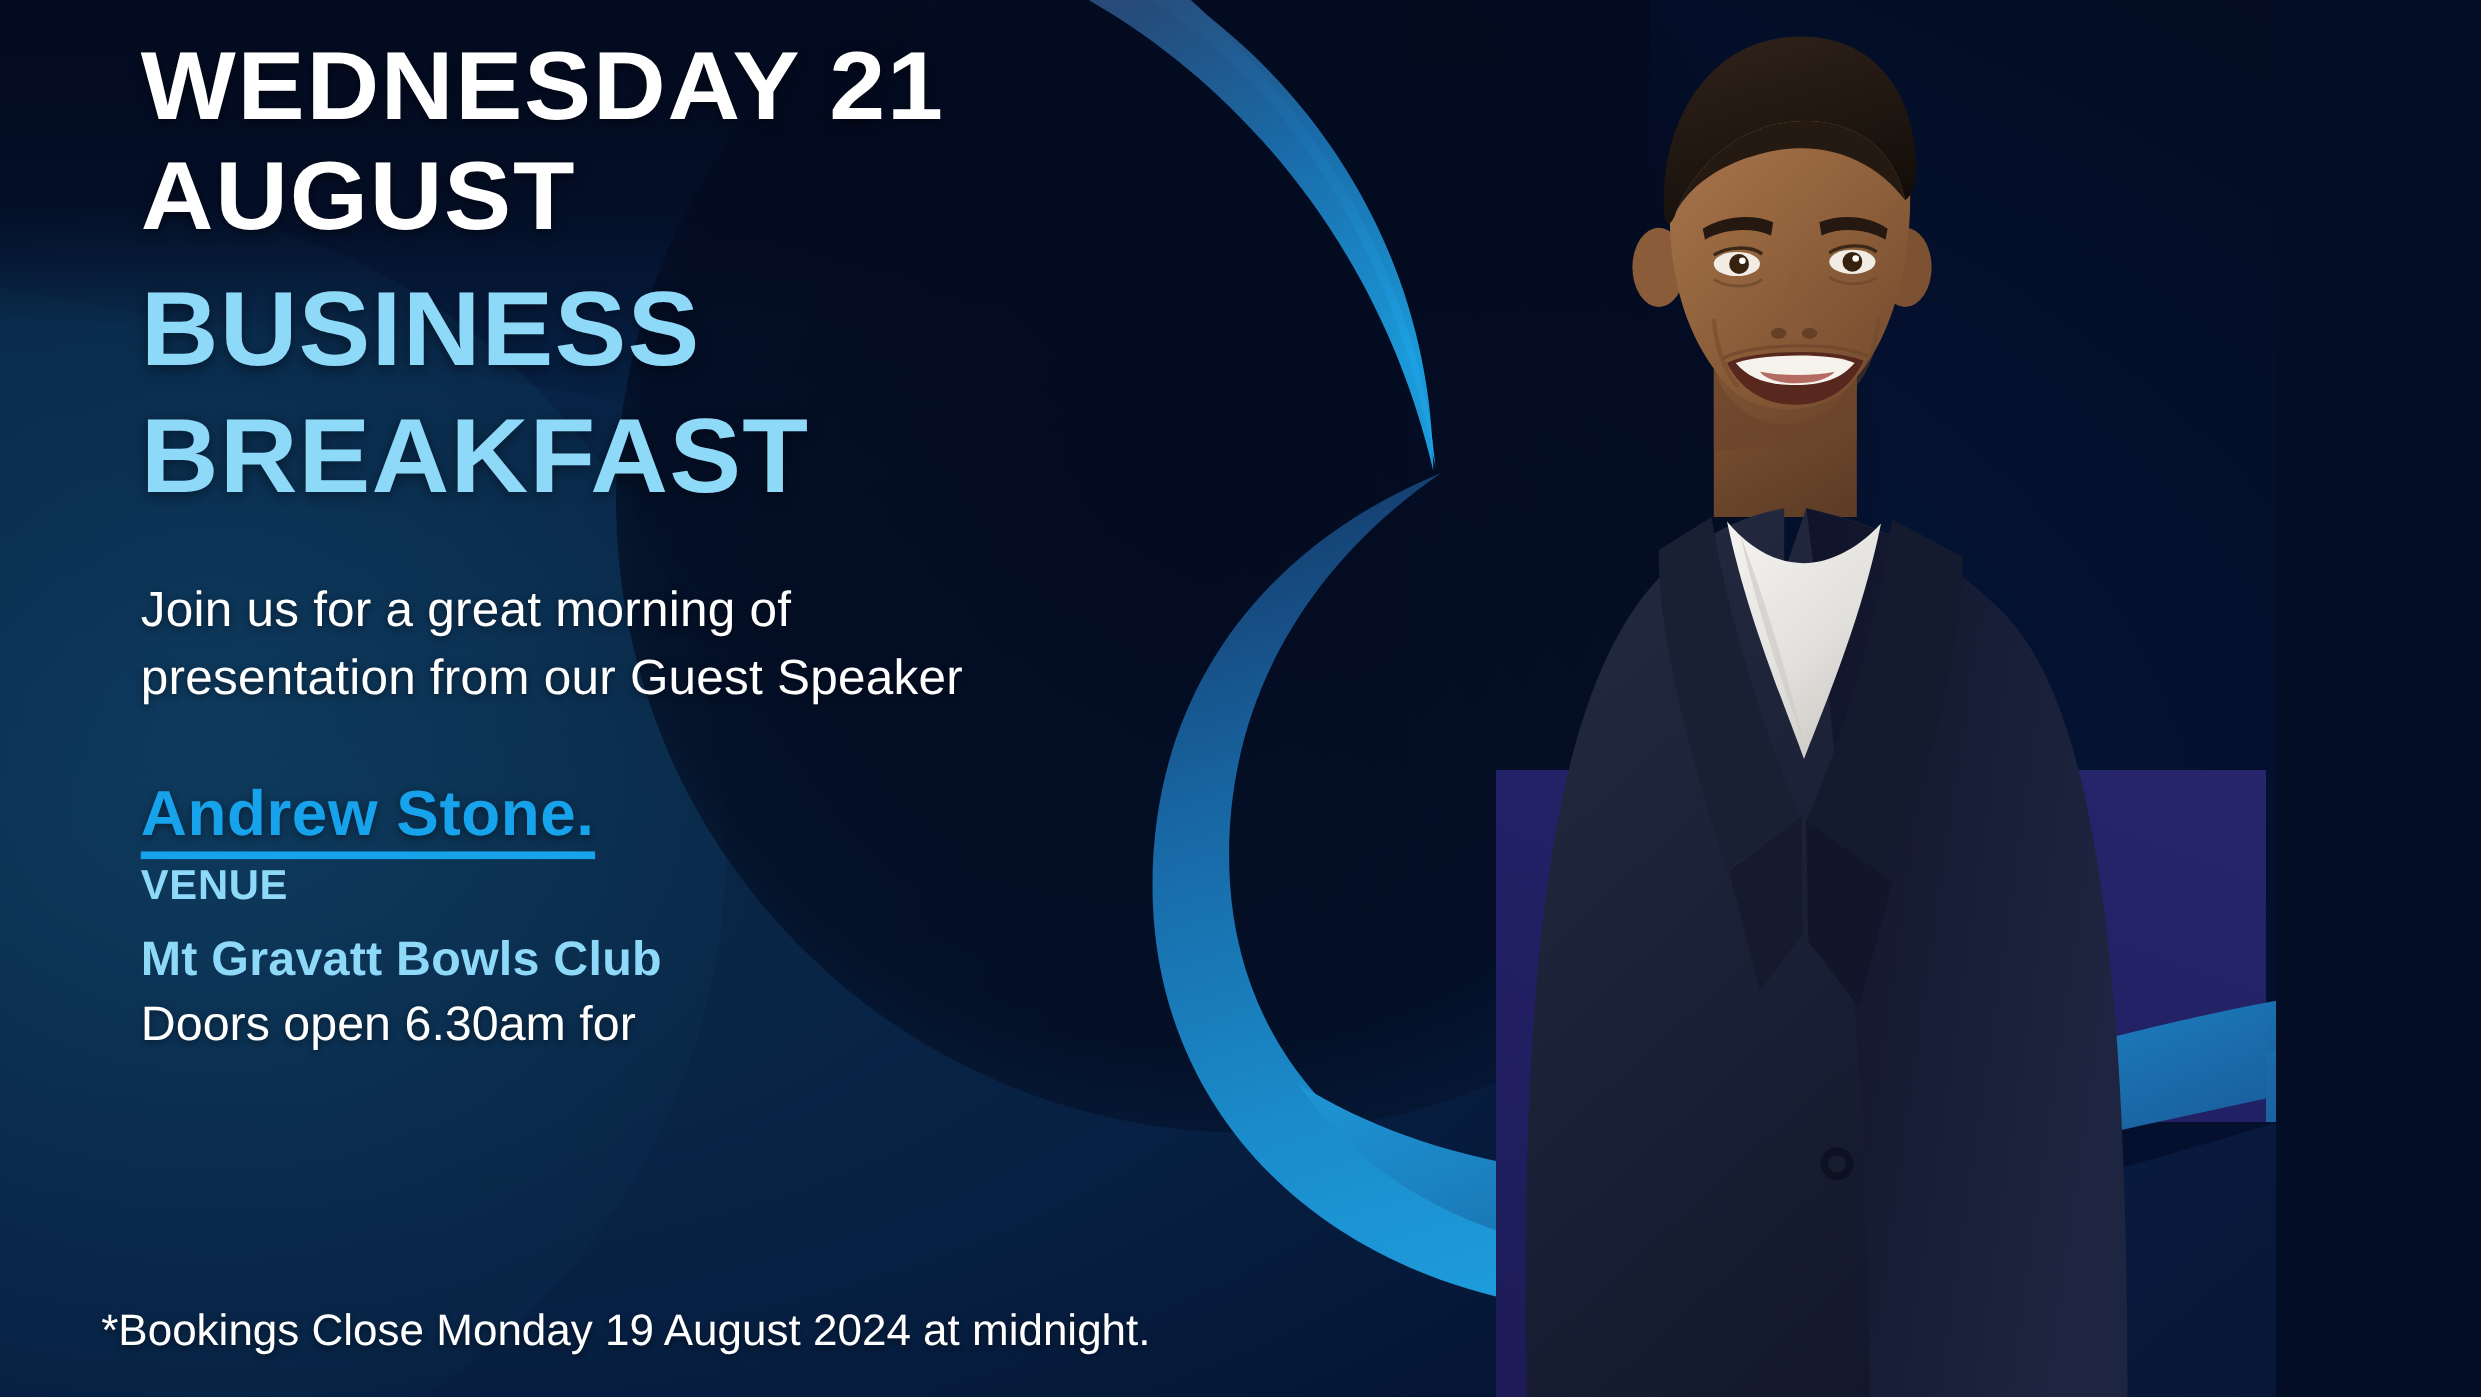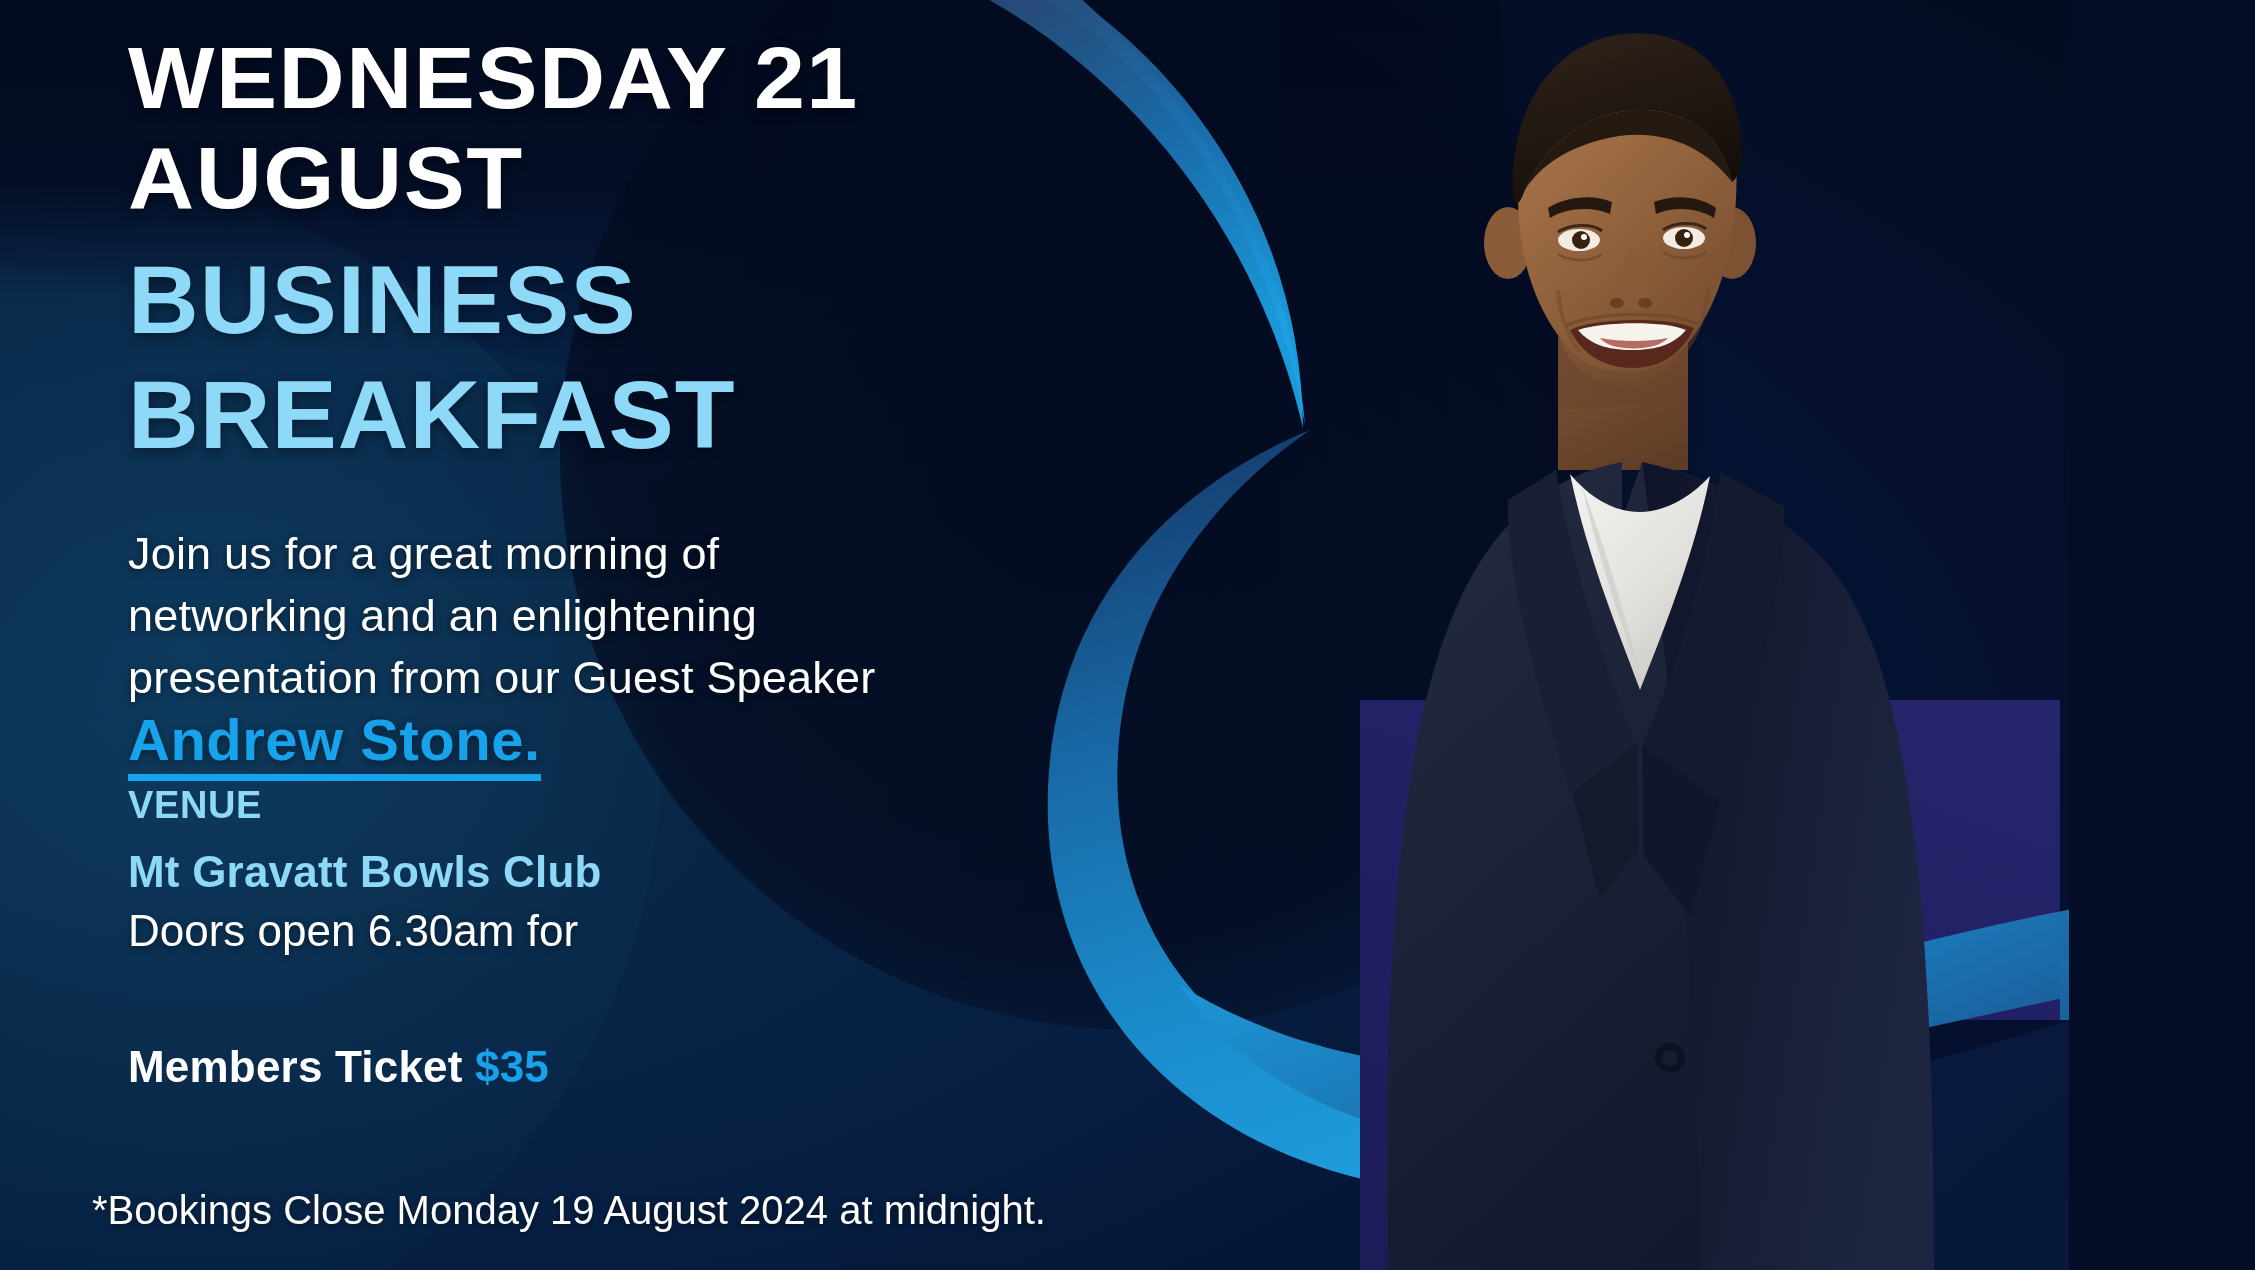--- a/index.html
+++ b/index.html
@@ -353,33 +353,28 @@
   <div class="text-col">
 
     <div class="date-line1">WEDNESDAY 21</div>
     <div class="date-line2">AUGUST</div>
 
     <div class="title1">BUSINESS</div>
     <div class="title2">BREAKFAST</div>
 
     <div class="intro">
       <div>Join us for a great morning of</div>
-      <div>networking and an enlightening</div>
       <div>presentation from our Guest Speaker</div>
     </div>
 
     <div class="speaker">
       <span>Andrew Stone.</span>
     </div>
 
     <div class="venue-label">VENUE</div>
     <div class="venue-name">Mt Gravatt Bowls Club</div>
     <div class="doors1">Doors open 6.30am for</div>
 
-    <div class="price1">
-      <span>Members Ticket</span>
-      <span class="amt">$35</span>
-    </div>
 
     <div class="footnote">*Bookings Close Monday 19 August 2024 at midnight.</div>
   </div>
 
 </div>
 
 </body></html>

